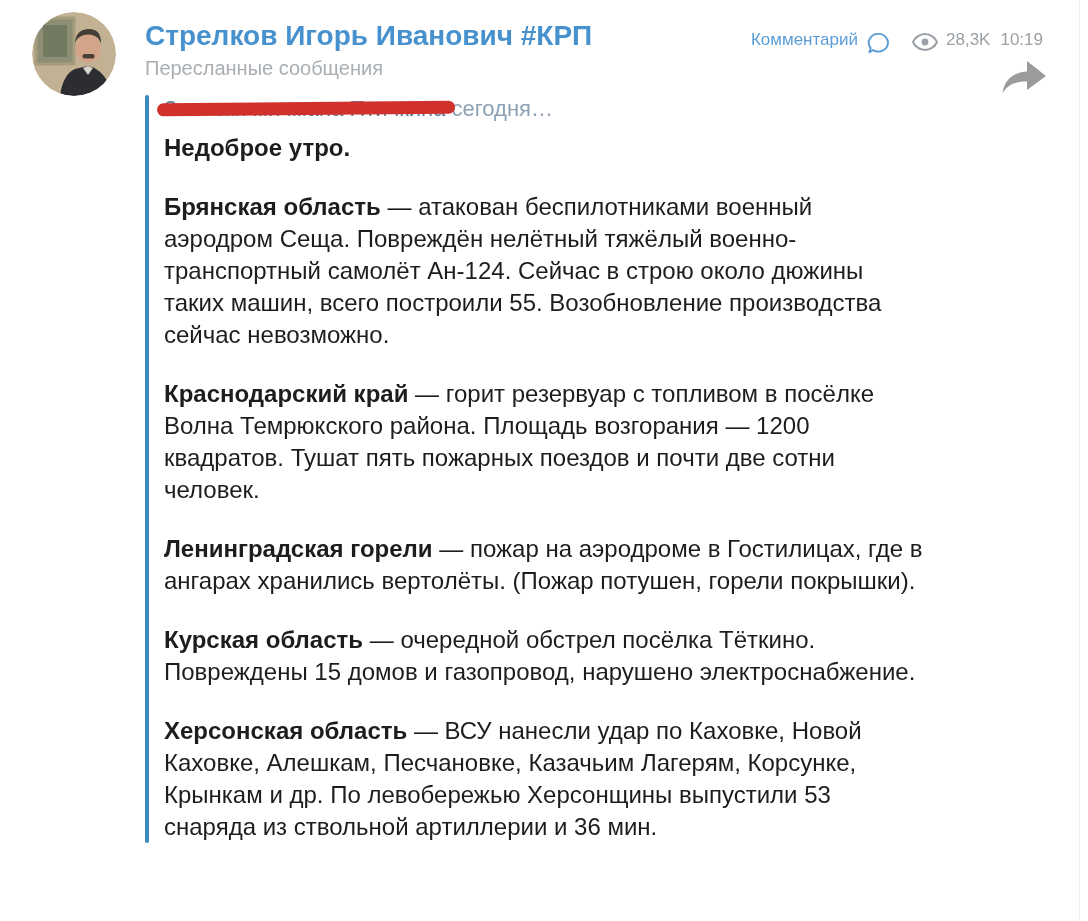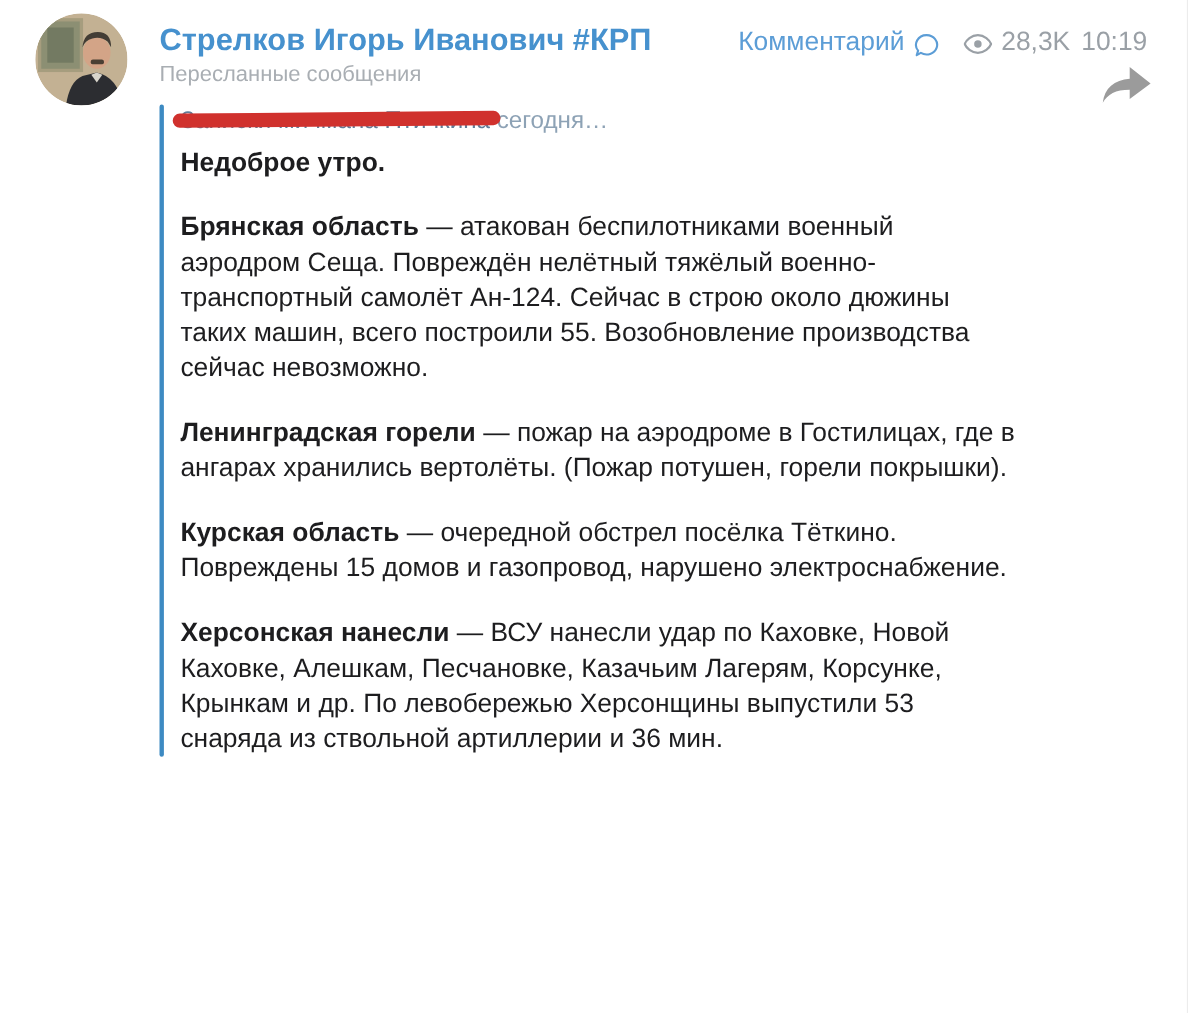--- a/index.html
+++ b/index.html
@@ -49,21 +49,21 @@
     color: #4691ce;
     font-size: 28px;
     font-weight: 600;
     cursor: pointer;
     white-space: nowrap;
   }
   .meta {
     display: flex;
     align-items: center;
     color: #9aa0a6;
-    font-size: 24px;
+    font-size: 17px;
     white-space: nowrap;
   }
   .comment {
     color: #5c9dd6;
     cursor: pointer;
     margin-right: 9px;
   }
   .bubble-icon { margin-right: 22px; cursor: pointer; position: relative; top: 3px; }
   .eye-icon { margin-right: 8px; position: relative; top: 2px; }
   .views { margin-right: 10px; }
@@ -185,31 +185,34 @@
           </div>
 
           <p>
             <span class="title-line">Недоброе утро.</span>
           </p>
 
           <p>
             <strong>Брянская область</strong><span> — атакован беспилотниками военный аэродром Сеща. Повреждён нелётный тяжёлый военно-транспортный самолёт Ан-124. Сейчас в строю около дюжины таких машин, всего построили 55. Возобновление производства сейчас невозможно.</span>
           </p>
 
+          <p>
+            <strong>Краснодарский край</strong><span> — горит резервуар с топливом в посёлке Волна Темрюкского района. Площадь возгорания — 1200 квадратов. Тушат пять пожарных поездов и почти две сотни человек.</span>
+          </p>
 
           <p>
             <strong>Ленинградская горели</strong><span> — пожар на аэродроме в Гостилицах, где в ангарах хранились вертолёты. (Пожар потушен, горели покрышки).</span>
           </p>
 
           <p>
             <strong>Курская область</strong><span> — очередной обстрел посёлка Тёткино. Повреждены 15 домов и газопровод, нарушено электроснабжение.</span>
           </p>
 
           <p>
-            <strong>Херсонская нанесли</strong><span> — ВСУ нанесли удар по Каховке, Новой Каховке, Алешкам, Песчановке, Казачьим Лагерям, Корсунке, Крынкам и др. По левобережью Херсонщины выпустили 53 снаряда из ствольной артиллерии и 36 мин.</span>
+            <strong>Херсонская область</strong><span> — ВСУ нанесли удар по Каховке, Новой Каховке, Алешкам, Песчановке, Казачьим Лагерям, Корсунке, Крынкам и др. По левобережью Херсонщины выпустили 53 снаряда из ствольной артиллерии и 36 мин.</span>
           </p>
 
         </div>
       </div>
 
     </div>
   </div>
 
   <div class="share">
     <svg width="48" height="44" viewBox="0 0 48 44">

